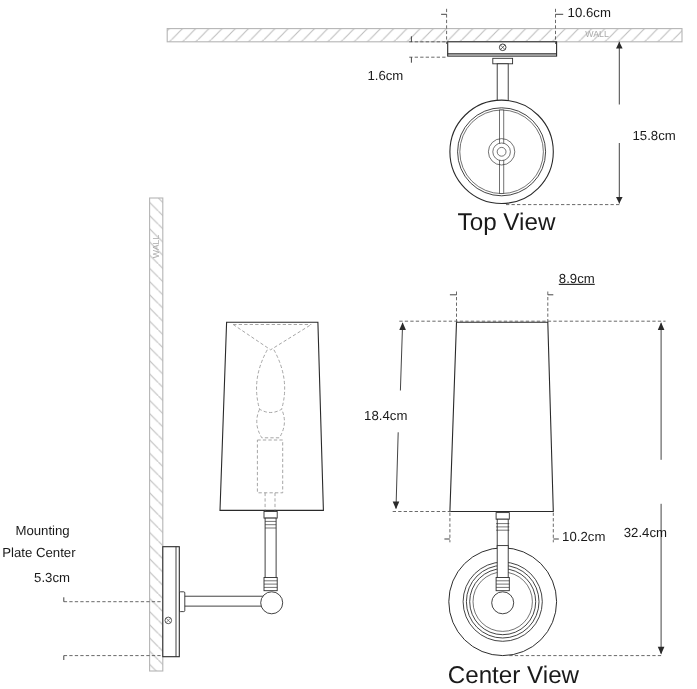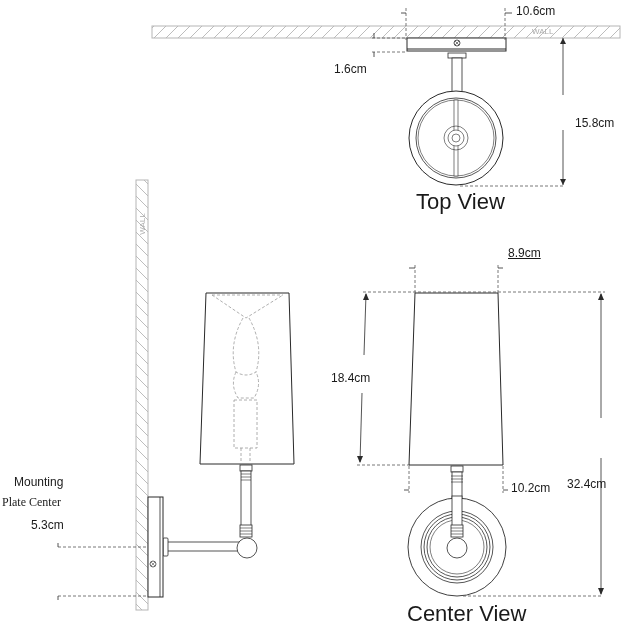--- a/index.html
+++ b/index.html
@@ -160,14 +160,14 @@
 <div class="lbl" style="left:530px;top:117px;margin-left:45px;">15.8cm</div>
 <div class="lbl view" style="left:416px;top:191px;">Top View</div>
 
 <div class="lbl" style="left:508px;top:247px;text-decoration:underline;">8.9cm</div>
 <div class="lbl" style="left:331px;top:372px;">18.4cm</div>
 <div class="lbl" style="left:567px;top:446px;margin-top:32px;">32.4cm</div>
 <div class="lbl" style="left:511px;top:482px;">10.2cm</div>
 <div class="lbl view" style="left:407px;top:603px;">Center View</div>
 
 <div class="lbl mount" style="left:14px;top:472px;">Mounting</div>
-<div class="lbl mount" style="left:2px;top:492px;font-family:Liberation Serif, serif;">Plate Center</div>
+<div class="lbl mount" style="left:2px;top:492px;">Plate Center</div>
 <div class="lbl" style="left:31px;top:519px;text-align:right;">5.3cm</div>
 
 </body></html>

